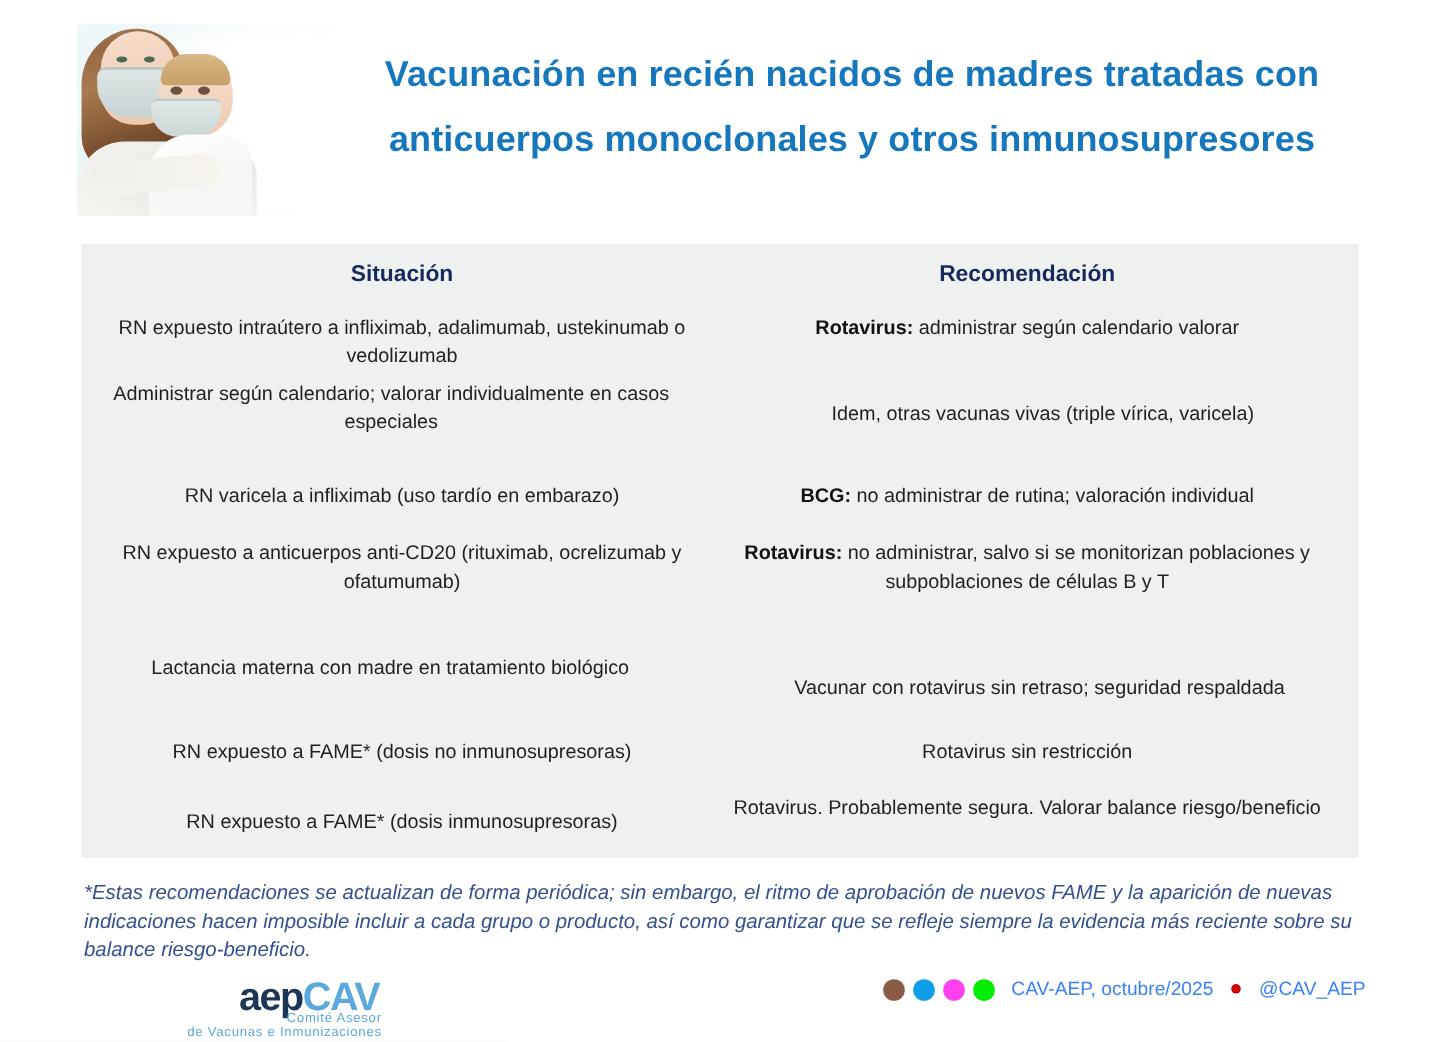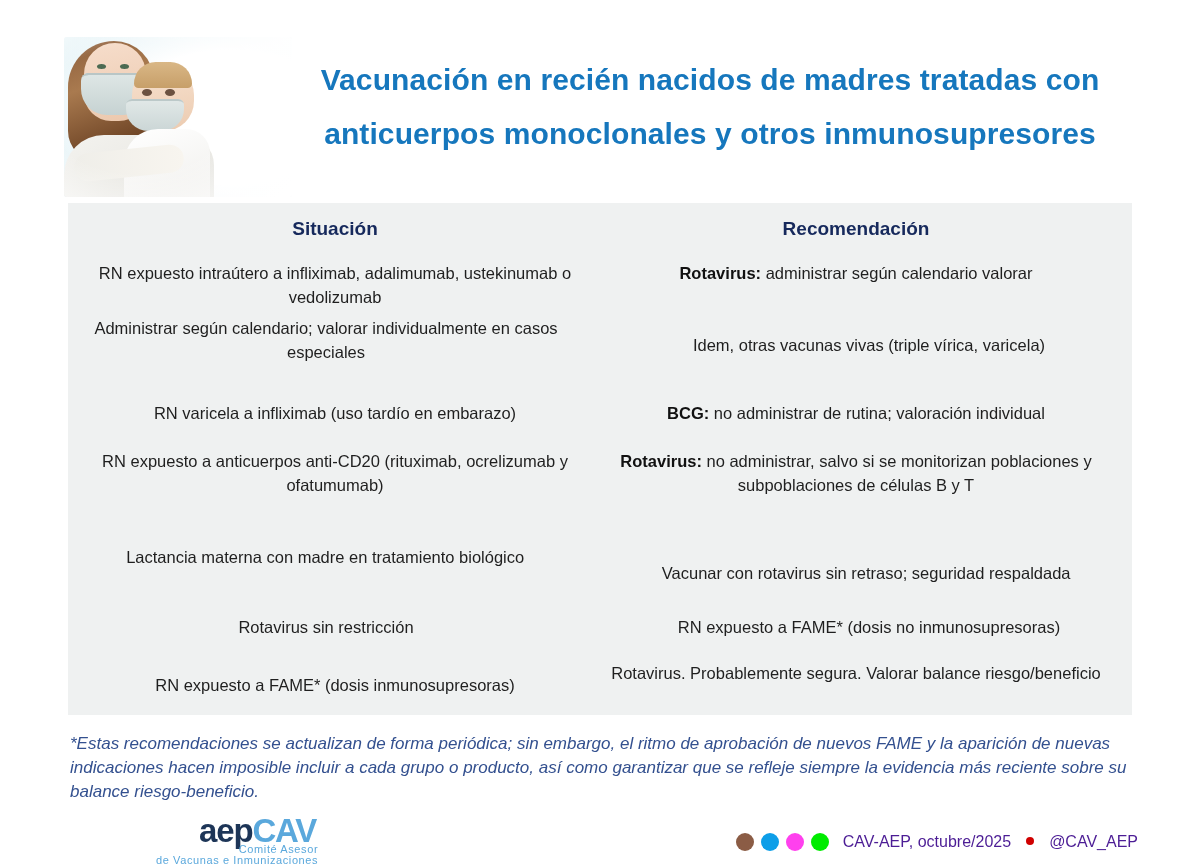--- a/index.html
+++ b/index.html
@@ -8,21 +8,21 @@
     width:1200px;height:868px;
     background:#ffffff;
     font-family:"Liberation Sans","DejaVu Sans",sans-serif;
     overflow:hidden;
     position:relative;
   }
   .slide{position:relative;width:1200px;height:868px;}
 
   
   .header{
-    position:absolute;left:0;top:17px;width:1200px;height:200px;
+    position:absolute;left:0;top:0;width:1200px;height:200px;
   }
   .photo{
     position:absolute;left:64px;top:20px;width:228px;height:160px;
     background:
        radial-gradient(ellipse 120% 110% at 72% 50%, #ffffff 0%, #ffffff 38%, rgba(232,246,248,0) 72%),
        linear-gradient(120deg,#e9f5f8 0%, #dff0f5 45%, #f2fafc 100%);
     border-radius:3px;
     overflow:hidden;
   }
   
@@ -137,23 +137,23 @@
     white-space:nowrap;
   }
   .logo-aep{color:#1d3557;}
   .logo-cav{color:#5aa8dc;}
   .logo-sub{
     position:absolute;left:80px;top:30px;
     color:#5aa8dc;font-size:11px;line-height:10.5px;letter-spacing:.6px;
     white-space:nowrap;
   }
   .credits{
-    position:absolute;right:62px;top:27px;
+    position:absolute;right:62px;top:10px;
     display:flex;align-items:center;gap:9px;
-    font-size:16px;color:#4c1d95;white-space:nowrap;margin-left:24px;
+    font-size:16px;color:#3b82f6;white-space:nowrap;margin-left:24px;
   }
   .dots{display:flex;align-items:center;gap:7px;margin-right:5px;}
   .dot{width:18px;height:18px;border-radius:50%;display:block;}
   .sep-dot{display:inline-block;width:8px;height:8px;border-radius:50%;background:#d00000;margin:0 6px 2px 6px;}
 </style>
 </head>
 <body>
 
 <div class="slide">
 
@@ -205,22 +205,22 @@
       <div class="cell left">RN expuesto a anticuerpos anti-CD20 (rituximab, ocrelizumab y ofatumumab)</div>
       <div class="cell right"><b>Rotavirus:</b><span> no administrar, salvo si se monitorizan poblaciones y subpoblaciones de células B y T</span></div>
     </div>
 
     <div class="row" style="top:342px;gap:40px;">
       <div class="cell left">Lactancia materna con madre en tratamiento biológico</div>
       <div class="cell right" style="margin-top:16px;"><b></b><span>Vacunar con rotavirus sin retraso; seguridad respaldada</span></div>
     </div>
 
     <div class="row" style="top:412px;">
+      <div class="cell left">RN expuesto a FAME* (dosis no inmunosupresoras)</div>
       <div class="cell right"><b></b><span>Rotavirus sin restricción</span></div>
-      <div class="cell left">RN expuesto a FAME* (dosis no inmunosupresoras)</div>
     </div>
 
     <div class="row" style="top:470px;">
       <div class="cell left">RN expuesto a FAME* (dosis inmunosupresoras)</div>
       <div class="cell right" style="margin-top:-12px;"><b></b><span>Rotavirus. Probablemente segura. Valorar balance riesgo/beneficio</span></div>
     </div>
 
   </div>
 
   <div class="footnote">*Estas recomendaciones se actualizan de forma periódica; sin embargo, el ritmo de aprobación de nuevos FAME y la aparición de nuevas indicaciones hacen imposible incluir a cada grupo o producto, así como garantizar que se refleje siempre la evidencia más reciente sobre su balance riesgo-beneficio.</div>

